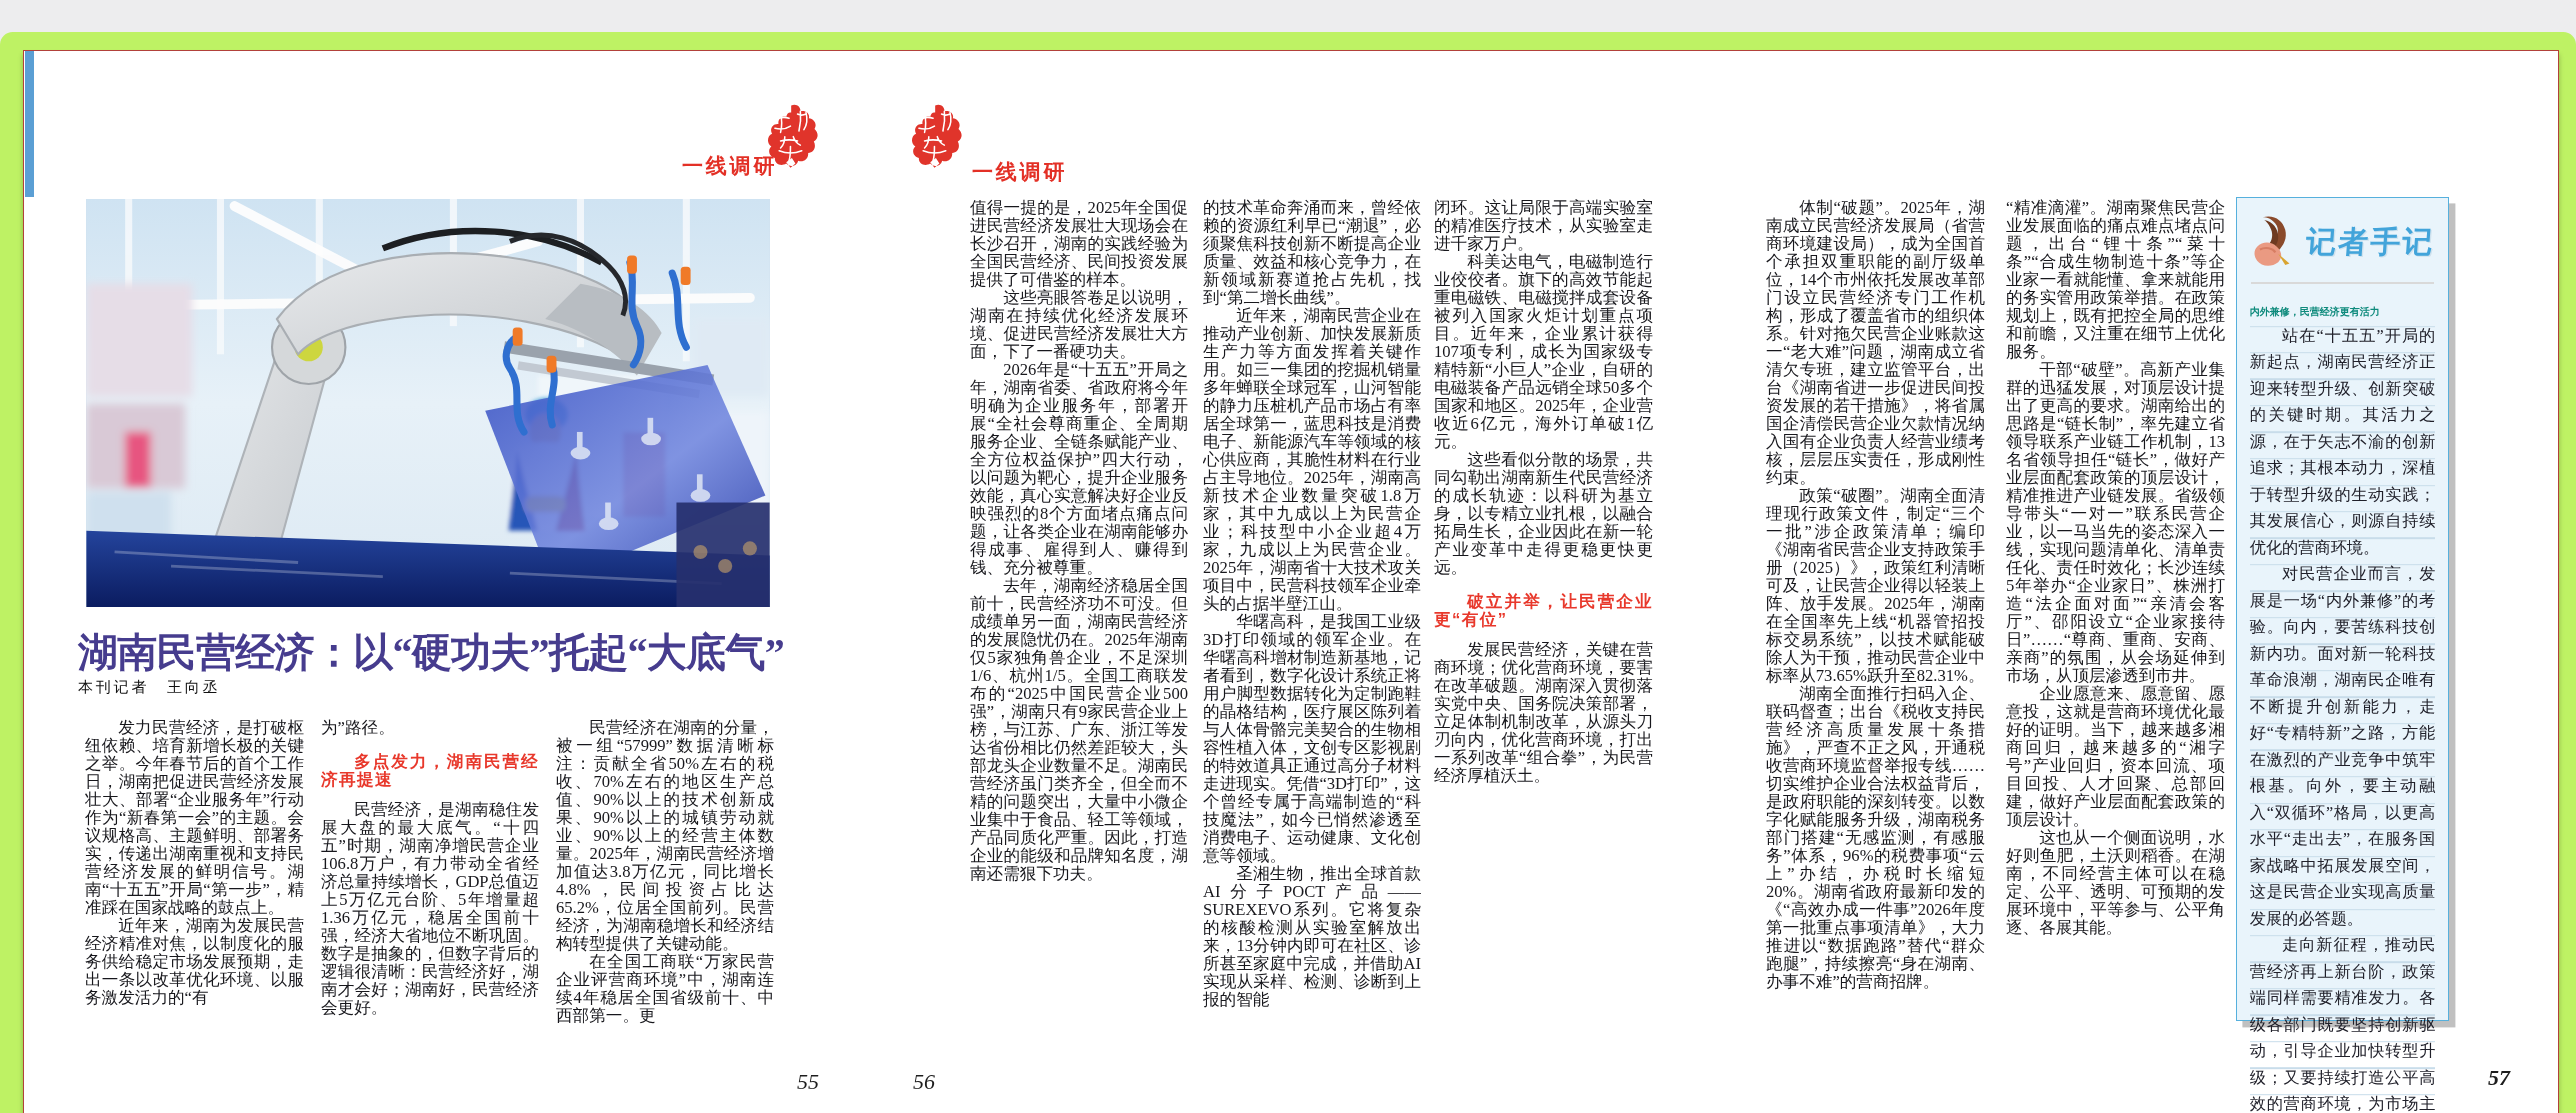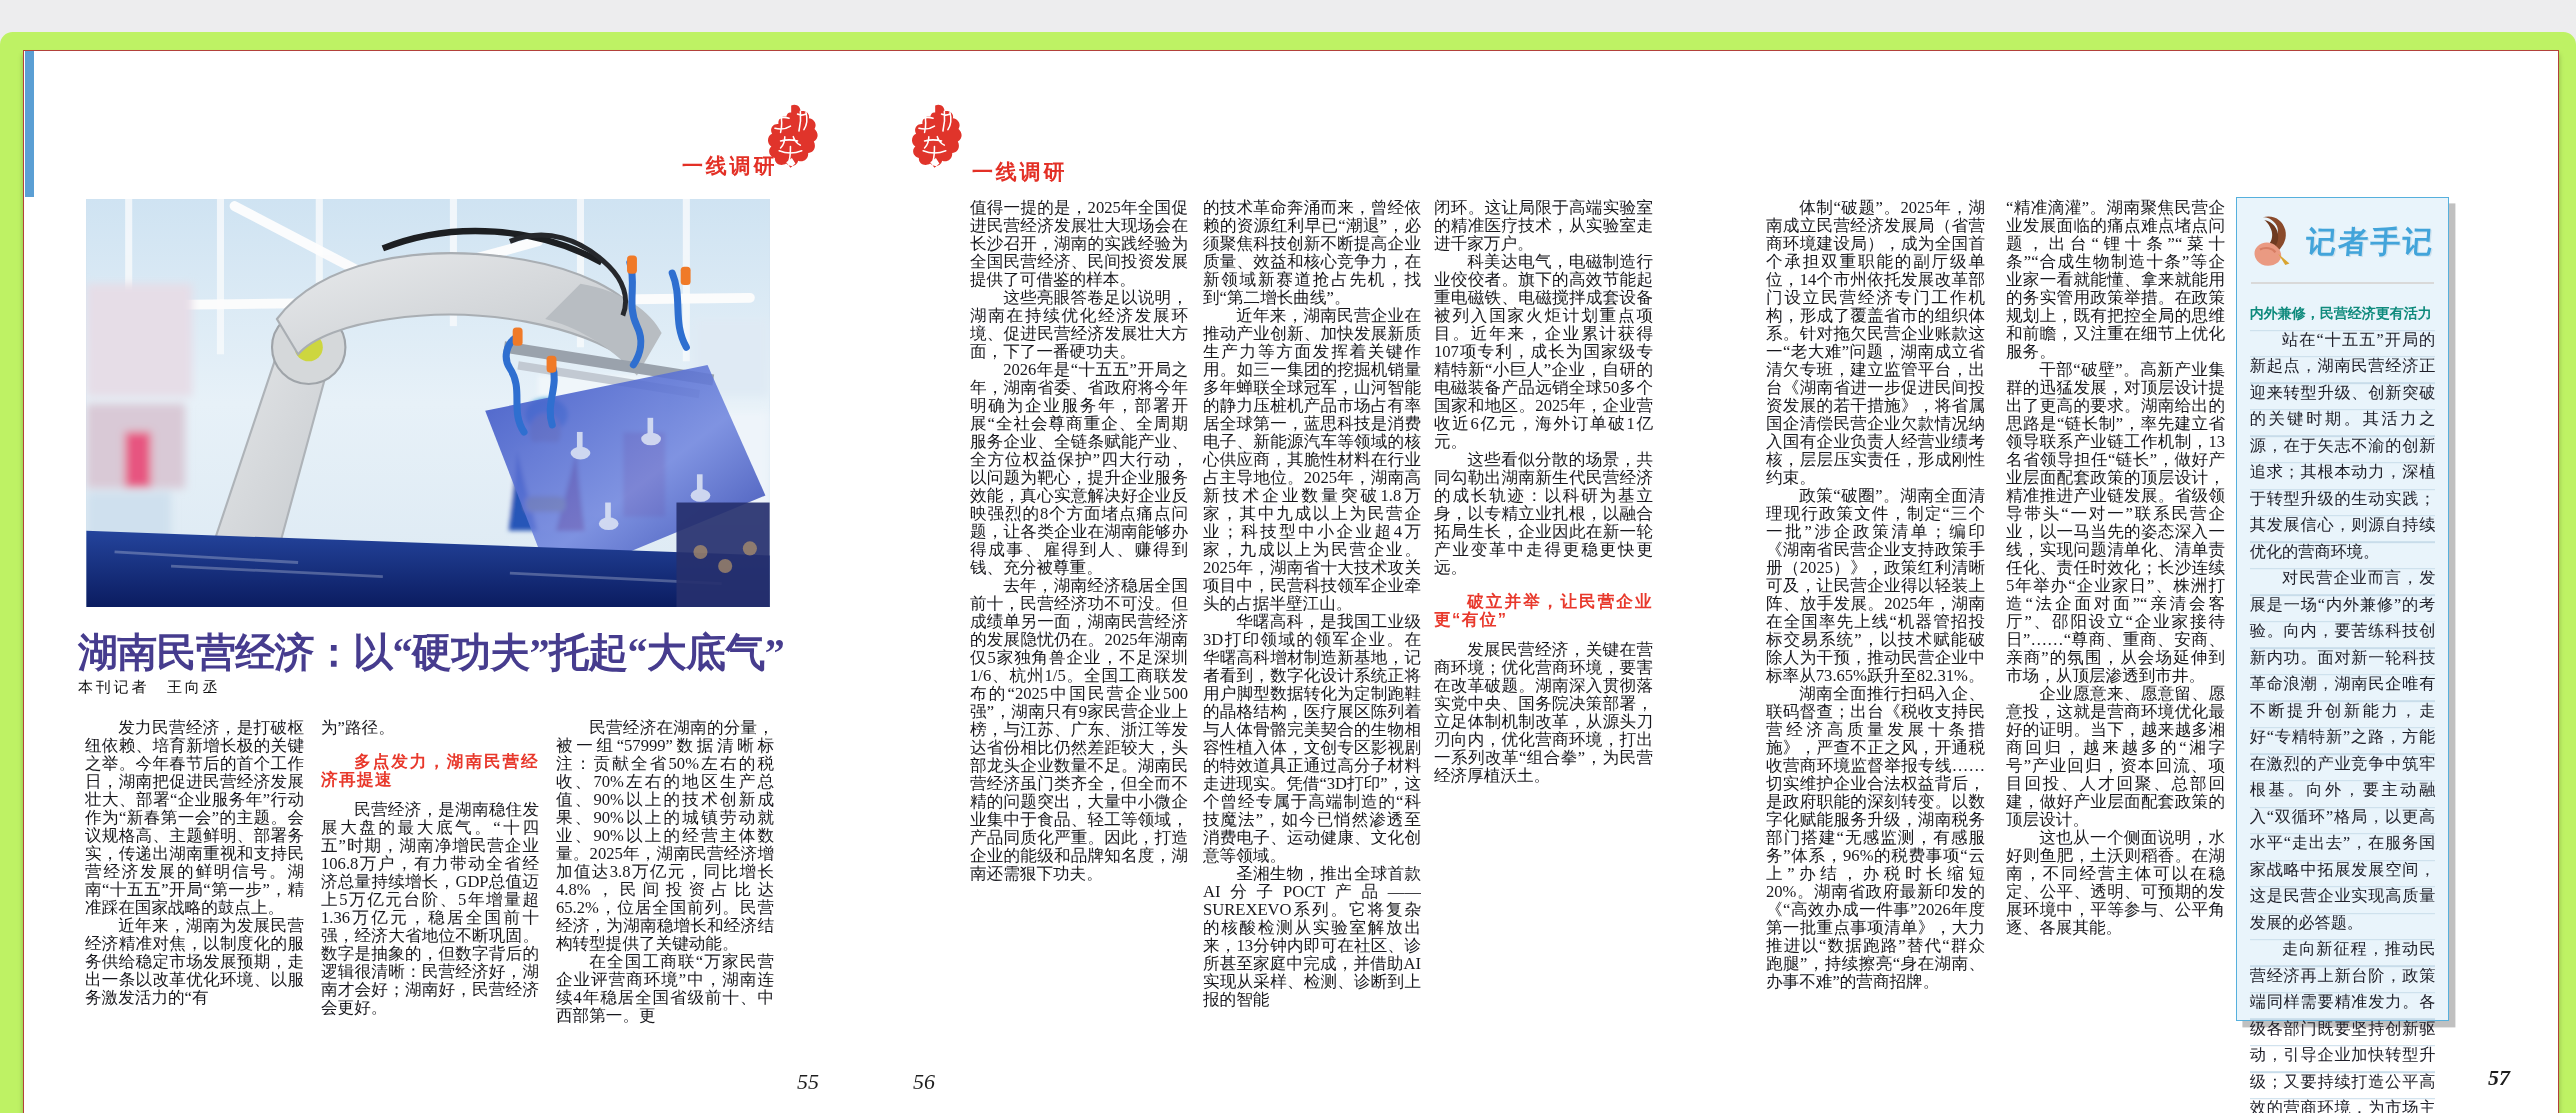--- a/index.html
+++ b/index.html
@@ -38,21 +38,21 @@
   
   .notebook{position:absolute;left:2236px;top:165px;width:213px;height:824px;background:#e9f4fb;
             border:1.4px solid #56b0dd;box-shadow:6.4px 6.4px 0 rgba(140,140,140,.55);box-sizing:border-box;
             padding:10px 12.7px 0 12.7px;}
   .nb-titlerow{display:flex;align-items:center;height:68px;}
   .nb-title{flex:1;text-align:center;font-family:"Liberation Sans","DejaVu Sans",sans-serif;
             font-weight:900;font-size:30px;color:#42a4da;letter-spacing:2.1px;
             text-shadow:1.4px 1.4px 0 #cfe2ee;transform:skewX(-4deg);}
   .nb-divider{height:2.1px;background:#d9d9d9;margin:5.7px 1.4px 0 1.4px;}
   .nb-heading{margin:21px 0 4.2px 0;font-family:"Liberation Sans","DejaVu Sans",sans-serif;
-              font-weight:800;font-size:14px;color:#0e8a7c;letter-spacing:0;}
+              font-weight:800;font-size:10px;color:#0e8a7c;letter-spacing:0;}
   .nb-body{font-size:16.2px;line-height:26.5px;color:#20202a;text-align:justify;
            background-image:repeating-linear-gradient(to bottom,rgba(0,0,0,0) 0,rgba(0,0,0,0) 25px,#c8dcea 25px,#c8dcea 26.5px);
            background-position:0 4.2px;}
   .nb-body p{margin:0;text-indent:2em;}
 </style>
 </head>
 <body>
 
 <div class="canvas">
   <div class="card"></div>

